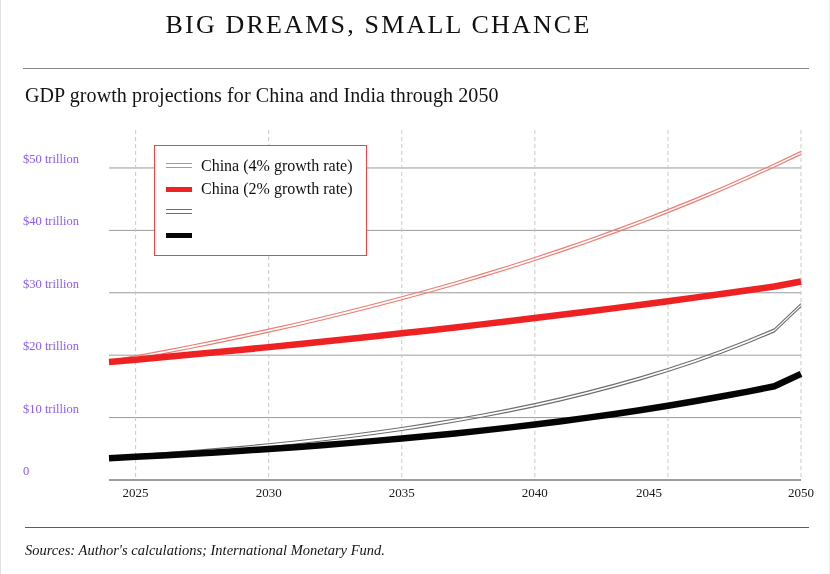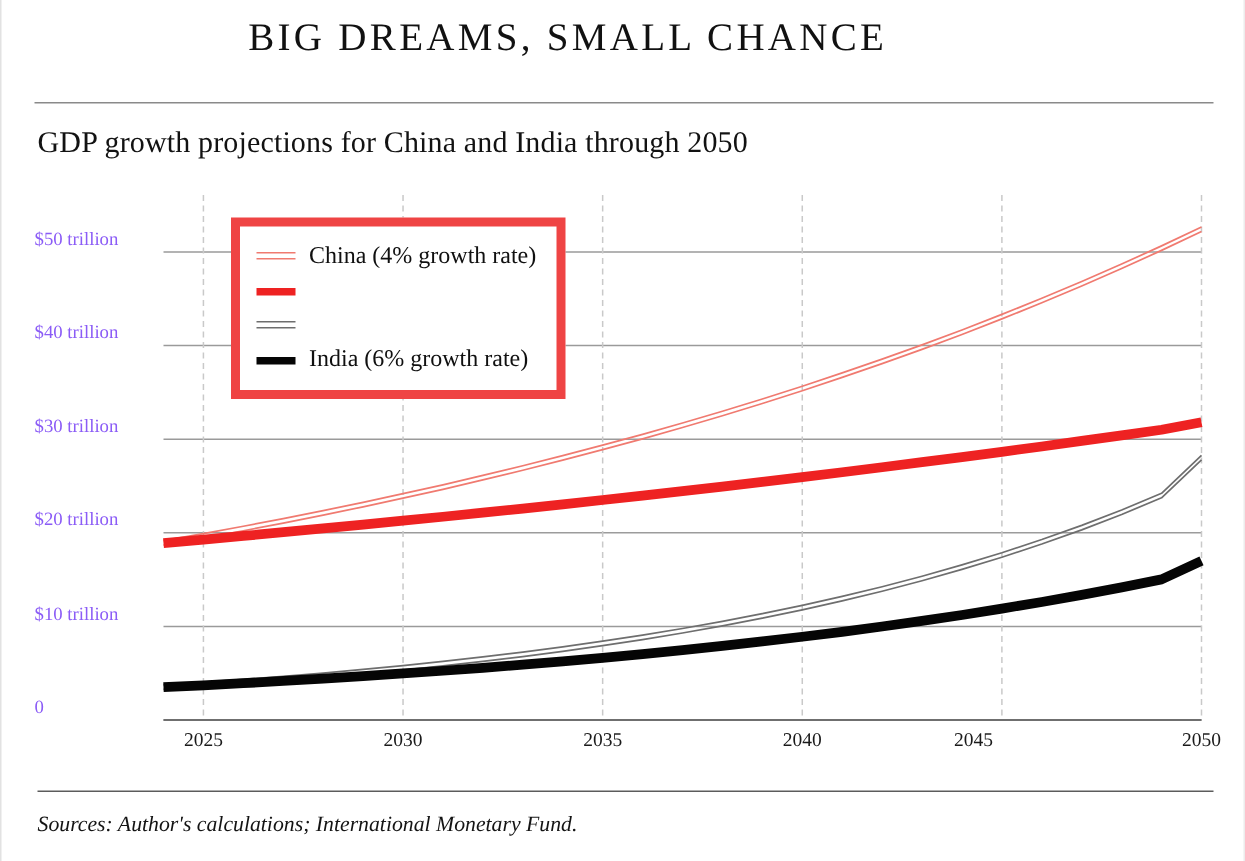--- a/index.html
+++ b/index.html
@@ -102,21 +102,21 @@
     white-space: nowrap;
     transform: translateX(-50%);
   }
 
   
   .legend {
     position: absolute;
     left: 153px;
     top: 15px;
     background: #ffffff;
-    border: 6px solid #ef4444;
+    border: 1px solid #ef4444;
     padding: 8px 13px 9px 11px;
     z-index: 5;
   }
   .legend-row {
     display: flex;
     align-items: center;
     height: 23px;
   }
   .legend-key {
     width: 26px;
@@ -234,32 +234,32 @@
           <span class="legend-key">
             <span class="key-thin-a" style="background: rgb(240, 122, 112);"></span>
             <span class="key-thin-b" style="background: rgb(240, 122, 112);"></span>
           </span>
           <span class="legend-label">China (4% growth rate)</span>
         </div>
         <div class="legend-row">
           <span class="legend-key">
             <span class="key-thick" style="background: rgb(238, 34, 34);"></span>
           </span>
+          <span class="legend-label">China (2% growth rate)</span>
         </div>
         <div class="legend-row">
           <span class="legend-key">
             <span class="key-thin-a" style="background: rgb(110, 110, 110);"></span>
             <span class="key-thin-b" style="background: rgb(110, 110, 110);"></span>
           </span>
         </div>
         <div class="legend-row">
           <span class="legend-key">
             <span class="key-thick" style="background: rgb(5, 5, 5);"></span>
           </span>
-          <span class="legend-label">India (6% growth rate)</span>
         </div>
       </div>
 
   </div>
 
   <div class="rule-bottom"></div>
   <div class="source">Sources: Author's calculations; International Monetary Fund.</div>
 
 </div>
 

